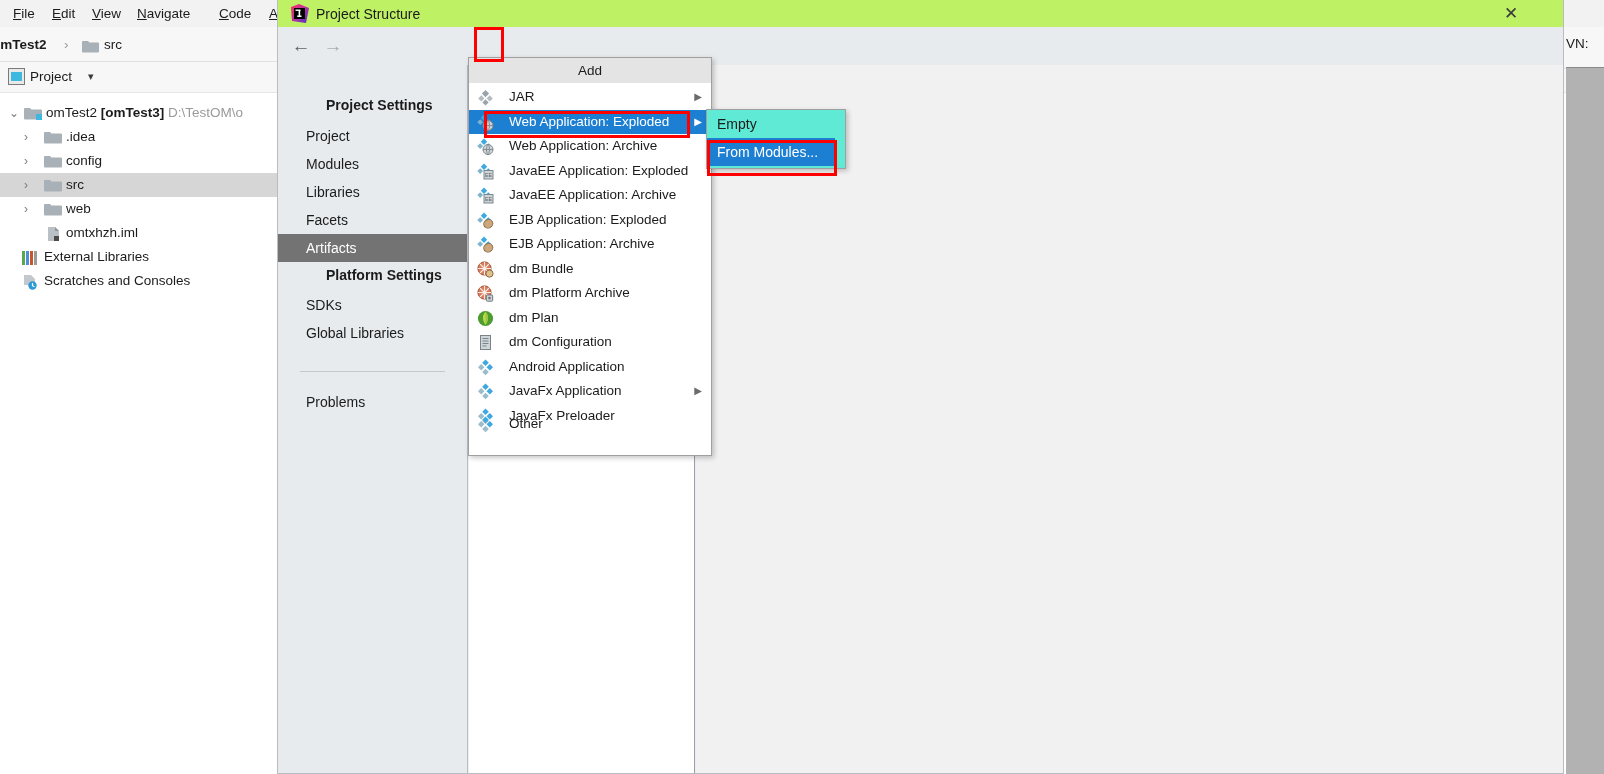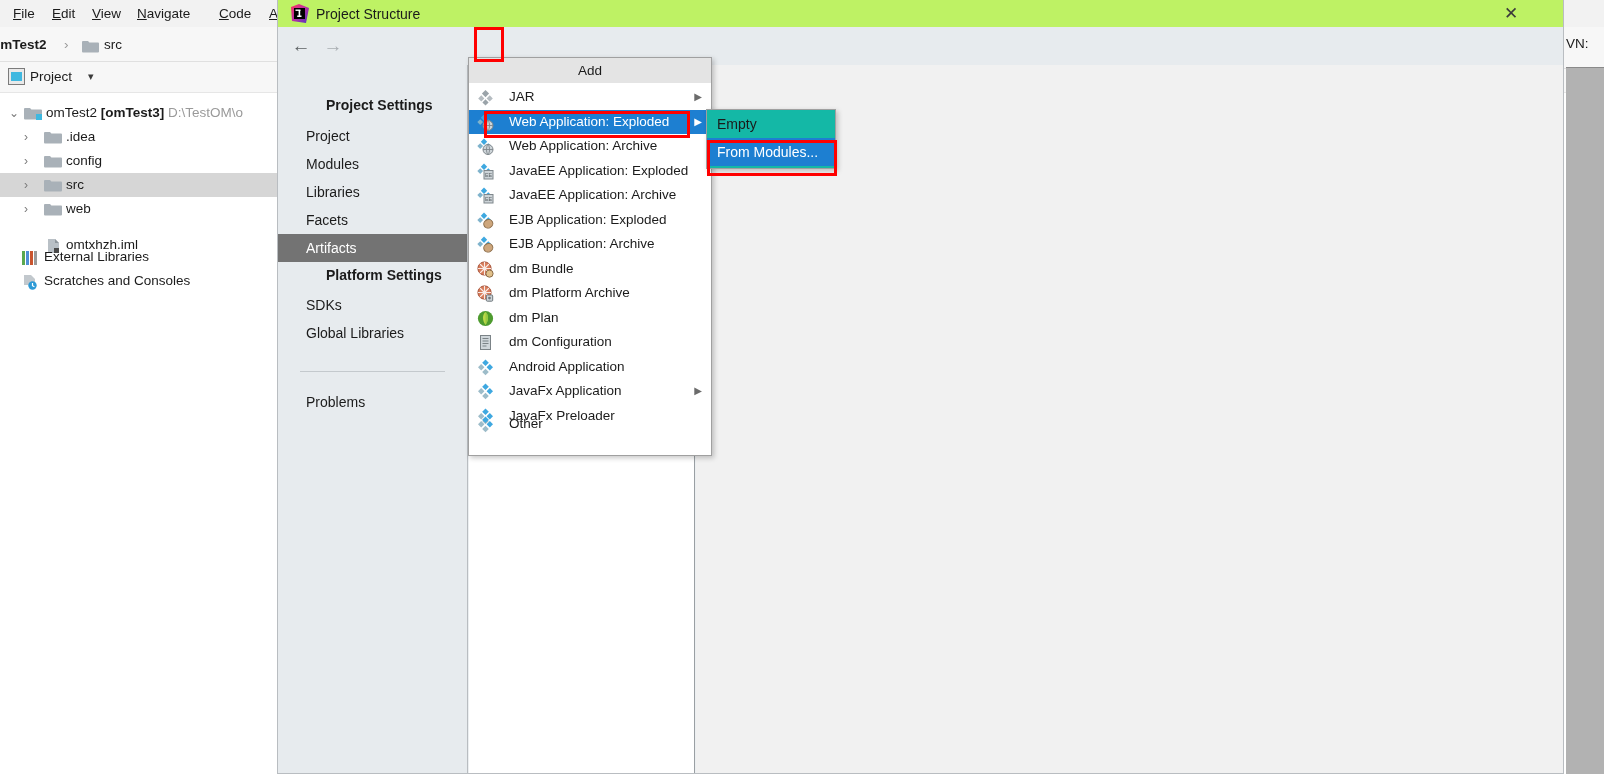--- a/index.html
+++ b/index.html
@@ -76,21 +76,21 @@
   
   #add-popup{left:468px;top:57px;width:244px;height:399px;background:#ffffff;border:1px solid #a0a0a0;box-sizing:border-box;box-shadow:2px 2px 5px rgba(0,0,0,.22);}
   #popup-header{left:0;top:0;width:242px;height:25px;line-height:25px;text-align:center;background:#e4e4e4;font-size:13.5px;color:#1b1b1b;}
   .pop-item{position:absolute;left:0;width:242px;height:24.5px;line-height:24.5px;font-size:13.5px;color:#1b1b1b;white-space:nowrap;padding-left:40px;box-sizing:border-box;}
   .pop-item.sel{background:#1d7fd1;color:#ffffff;}
   .pop-ico{position:absolute;left:8px;top:4px;width:17px;height:17px;}
   .pop-arrow{position:absolute;right:9px;top:0;height:24.5px;line-height:24.5px;font-size:10px;color:#6b6b6b;}
   .pop-item.sel .pop-arrow{color:#ffffff;}
 
   
-  #submenu{left:706px;top:109px;width:130px;height:60px;background:#14b8a6;border:1px solid #a0a0a0;box-sizing:border-box;box-shadow:2px 2px 5px rgba(0,0,0,.22);}
+  #submenu{left:706px;top:109px;width:140px;height:60px;background:#5eead4;border:1px solid #a0a0a0;box-sizing:border-box;box-shadow:2px 2px 5px rgba(0,0,0,.22);}
   .sub-item{position:absolute;left:0;width:128px;height:28px;line-height:28px;padding-left:10px;box-sizing:border-box;font-size:14px;color:#1b1b1b;white-space:nowrap;}
   .sub-item.sel{background:#1d7fd1;color:#ffffff;}
 
   
   svg{display:block;}
 </style>
 </head>
 <body>
 
 <div class="abs" id="ide-menubar">
@@ -170,21 +170,21 @@
   <div class="tree-row" style="top:104px">
     <span class="twisty" style="left:20px">›</span>
     <span class="abs" style="left:44px;top:6px">
       <svg width="19" height="14" viewBox="0 0 19 14">
           <path d="M0 2a1 1 0 011-1h5l1.4 1.6H17a1 1 0 011 1v8a1 1 0 01-1 1H1a1 1 0 01-1-1z" fill="#a9b1b8"></path>
         </svg>
     </span>
     <span class="abs" style="left:66px;top:0">web</span>
   </div>
 
-  <div class="tree-row" style="top:140px">
+  <div class="tree-row" style="top:128px">
     <span class="abs" style="left:46px;top:5px">
       <svg width="16" height="16" viewBox="0 0 16 16">
           <path d="M2 1h7l4 4v10H2z" fill="#b9c0c6"></path>
           <path d="M9 1l4 4H9z" fill="#8f979d"></path>
           <rect x="8" y="10" width="5" height="5" fill="#4a4a4a"></rect>
         </svg>
     </span>
     <span class="abs" style="left:66px;top:0">omtxhzh.iml</span>
   </div>
 

